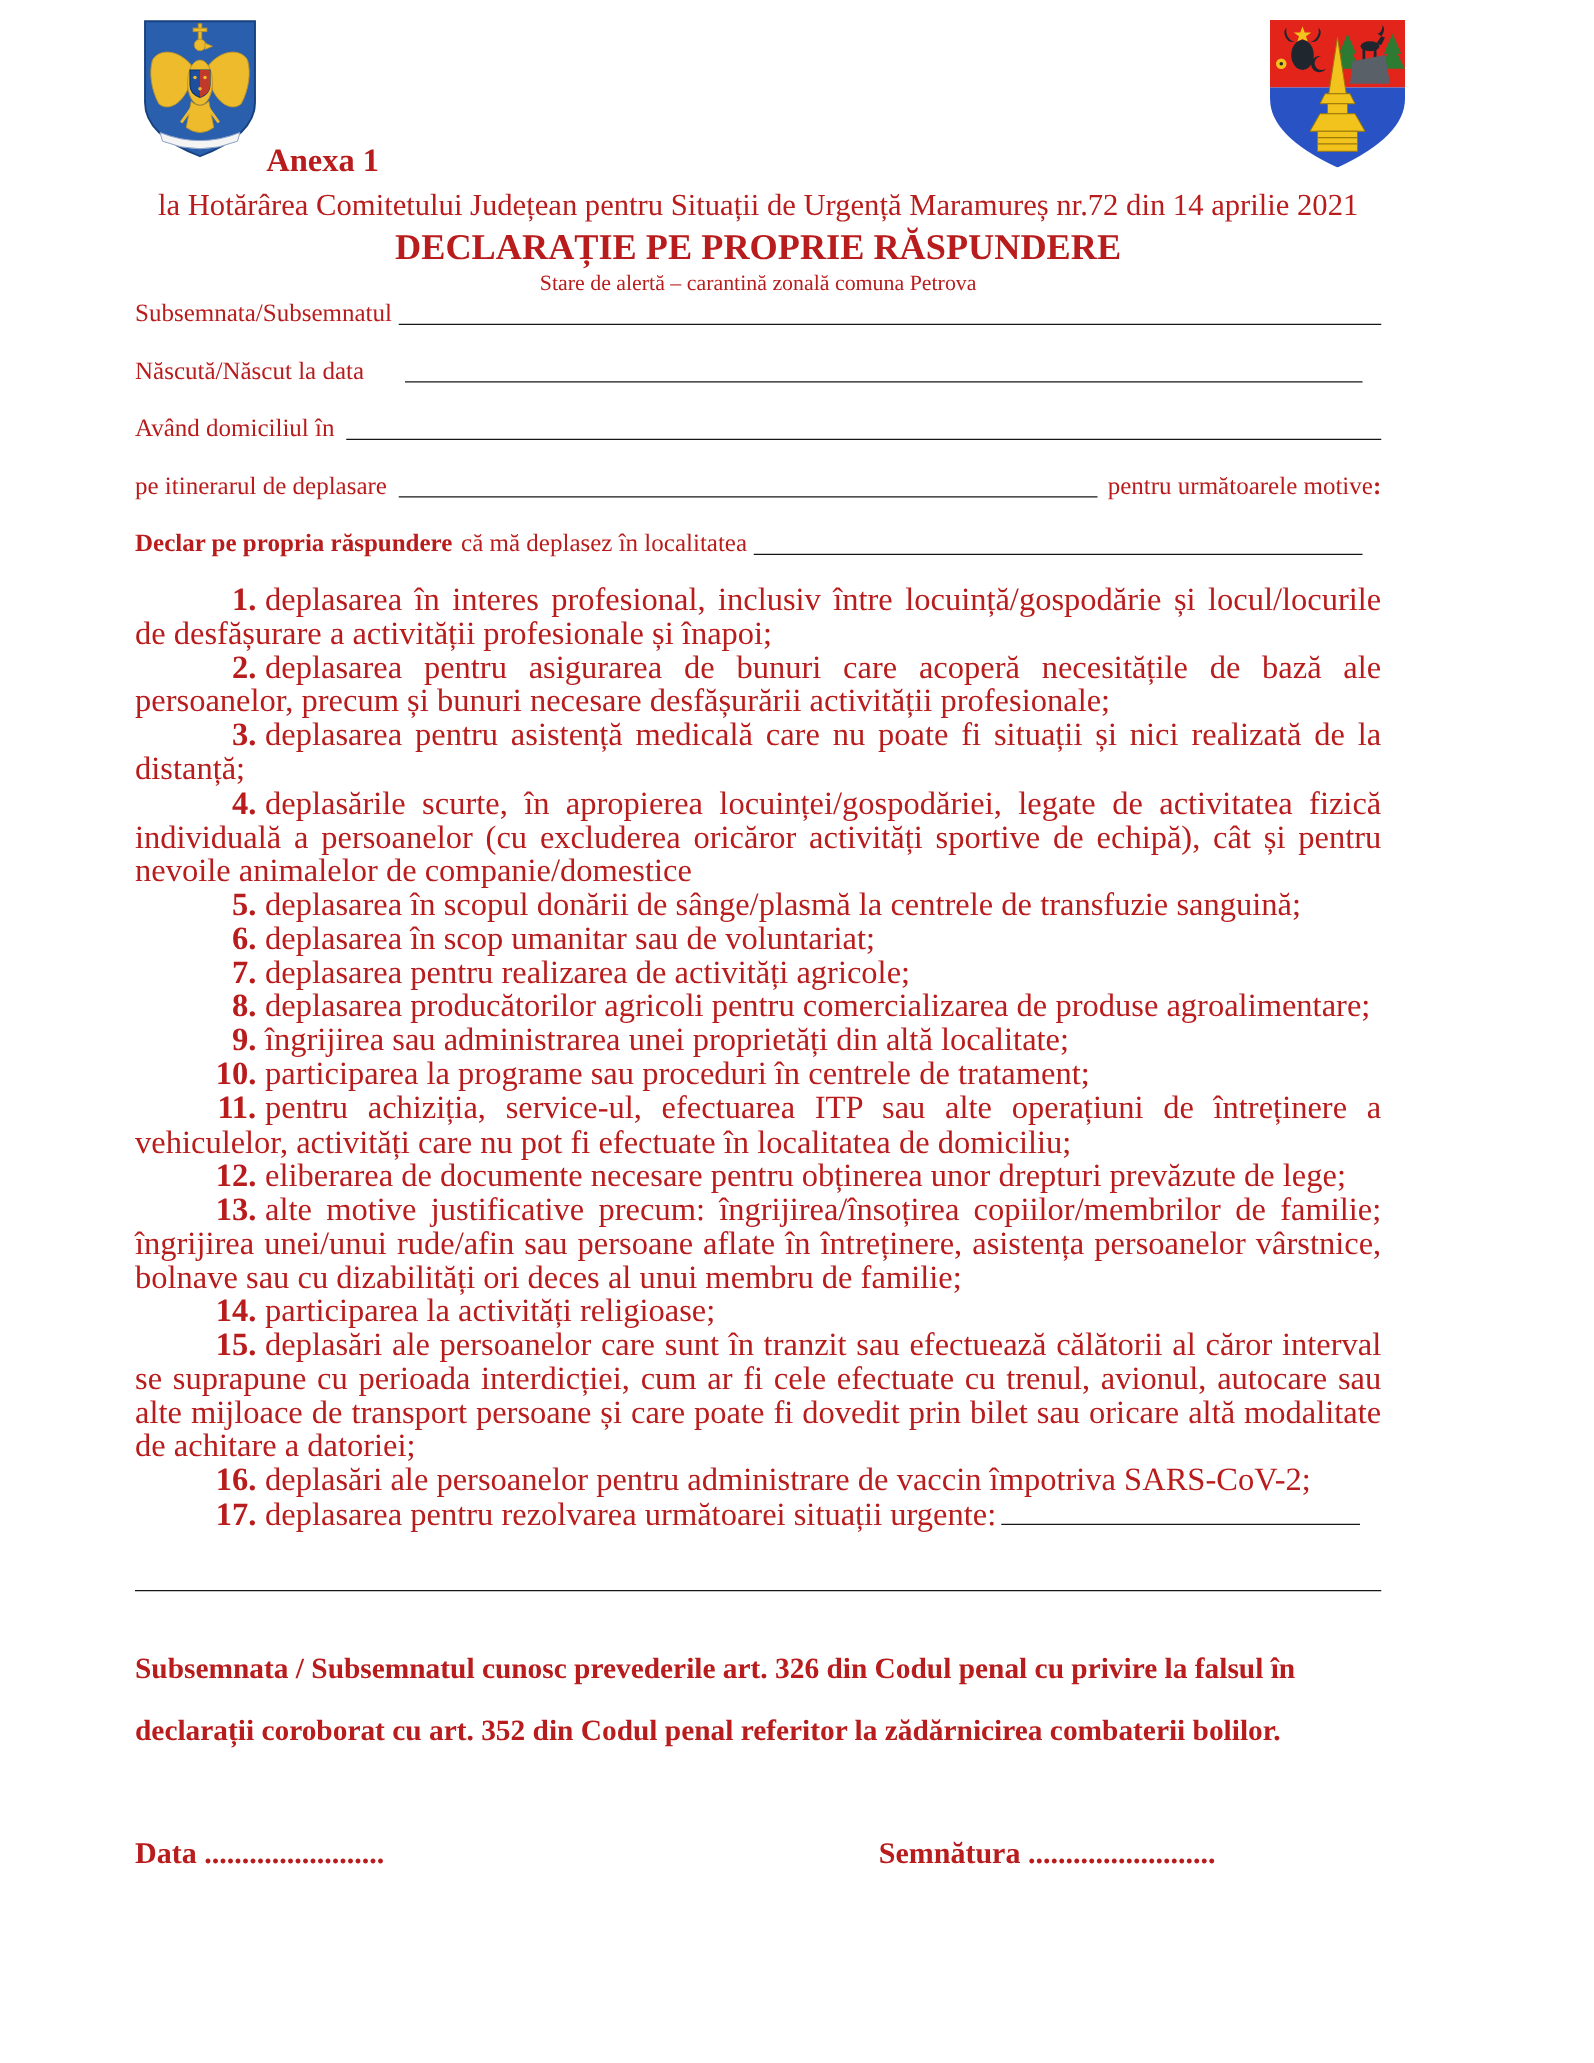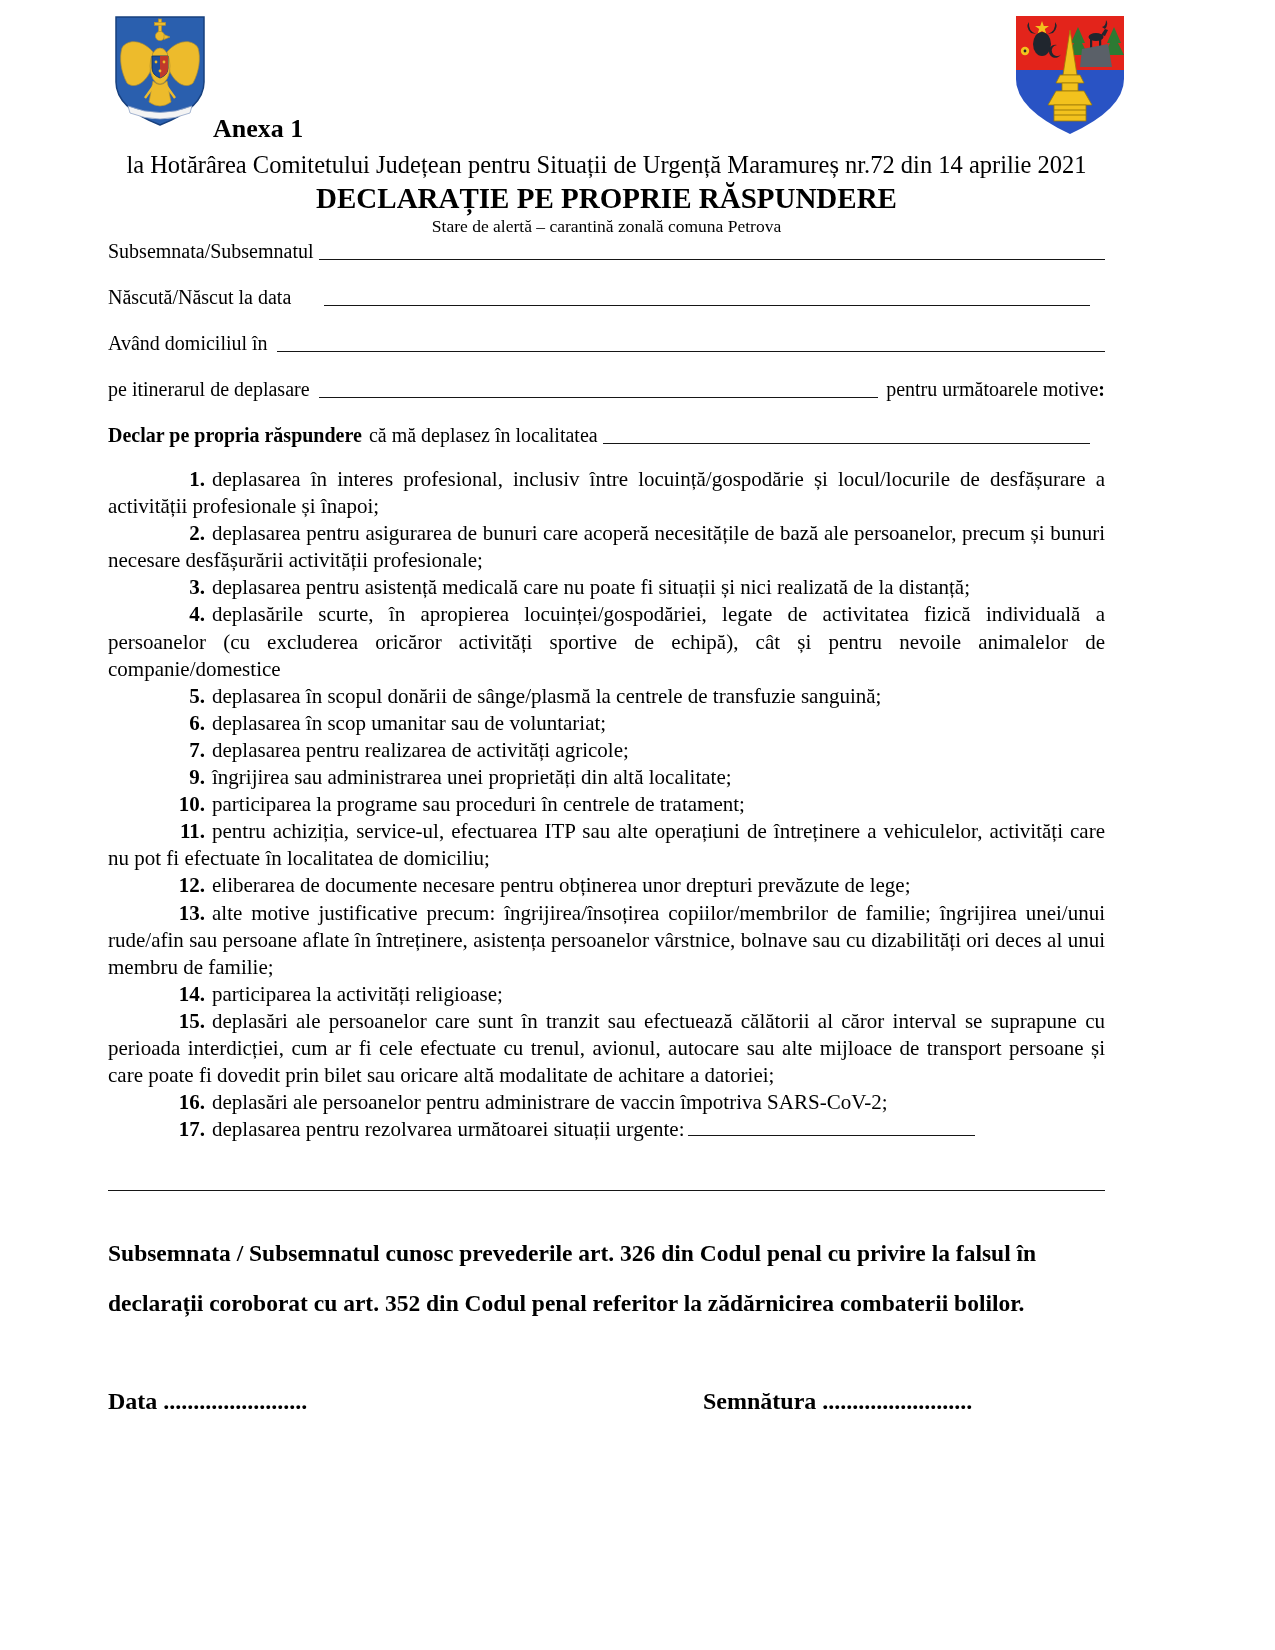--- a/index.html
+++ b/index.html
@@ -2,21 +2,21 @@
 <html><head>
 <meta charset="utf-8">
 <style>
   * { margin:0; padding:0; box-sizing:border-box; }
   html,body { background:#ffffff; }
   .page {
     width:1275px; height:1650px;
     background:#ffffff;
     position:relative;
     font-family:"Liberation Serif","DejaVu Serif",serif;
-    color:#000000;
+    color:#b91c1c;
     overflow:hidden;
   }
   .content { padding:14px 170px 0 108px; }
 
   
   .emblem { position:absolute; }
   .emblem-left  { left:112px; top:14px; width:96px;  height:114px; }
   .emblem-right { left:1012px; top:13px; width:116px; height:124px; }
 
   
@@ -28,21 +28,21 @@
   
   .fields { margin-top:1px; font-size:20px; }
   .field-line { display:flex; align-items:flex-end; height:26px; margin-bottom:20px; }
   .field-line .lbl { white-space:nowrap; }
   .fill { flex:1 1 auto; border-bottom:1.6px solid #161616; margin:0 0 3px 5px; min-width:40px; }
   .fill.short-gap { margin-left:9px; }
   .bold { font-weight:bold; }
   .suffix { white-space:nowrap; margin-left:8px; }
 
   
-  .reasons { margin-top:7px; font-size:21px; text-align:justify; }
+  .reasons { margin-top:7px; font-size:26px; text-align:justify; }
   .reason { line-height:27.1px; }
   .reason .num { display:inline-block; min-width:97px; text-align:right; font-weight:bold; margin-right:7px; }
   .blank-inline { display:inline-block; width:287px; border-bottom:1.6px solid #161616; height:18px; margin-left:4px; }
 
   
   .solo-rule { border-bottom:1.7px solid #161616; margin-top:47px; width:100%; }
 
   
   .legal { font-weight:bold; font-size:23.5px; line-height:50px; margin-top:37px; text-align:left; }
 
@@ -158,20 +158,21 @@
     </div>
 
     <div class="reasons">
       <p class="reason"><span class="num">1.</span><span>deplasarea în interes profesional, inclusiv între locuință/gospodărie și locul/locurile de desfășurare a activității profesionale și înapoi;</span></p>
       <p class="reason"><span class="num">2.</span><span>deplasarea pentru asigurarea de bunuri care acoperă necesitățile de bază ale persoanelor, precum și bunuri necesare desfășurării activității profesionale;</span></p>
       <p class="reason"><span class="num">3.</span><span>deplasarea pentru asistență medicală care nu poate fi situații și nici realizată de la distanță;</span></p>
       <p class="reason"><span class="num">4.</span><span>deplasările scurte, în apropierea locuinței/gospodăriei, legate de activitatea fizică individuală a persoanelor (cu excluderea oricăror activități sportive de echipă), cât și pentru nevoile animalelor de companie/domestice</span></p>
       <p class="reason"><span class="num">5.</span><span>deplasarea în scopul donării de sânge/plasmă la centrele de transfuzie sanguină;</span></p>
       <p class="reason"><span class="num">6.</span><span>deplasarea în scop umanitar sau de voluntariat;</span></p>
       <p class="reason"><span class="num">7.</span><span>deplasarea pentru realizarea de activități agricole;</span></p>
+      <p class="reason"><span class="num">8.</span><span>deplasarea producătorilor agricoli pentru comercializarea de produse agroalimentare;</span></p>
       <p class="reason"><span class="num">9.</span><span>îngrijirea sau administrarea unei proprietăți din altă localitate;</span></p>
       <p class="reason"><span class="num">10.</span><span>participarea la programe sau proceduri în centrele de tratament;</span></p>
       <p class="reason"><span class="num">11.</span><span>pentru achiziția, service-ul, efectuarea ITP sau alte operațiuni de întreținere a vehiculelor, activități care nu pot fi efectuate în localitatea de domiciliu;</span></p>
       <p class="reason"><span class="num">12.</span><span>eliberarea de documente necesare pentru obținerea unor drepturi prevăzute de lege;</span></p>
       <p class="reason"><span class="num">13.</span><span>alte motive justificative precum: îngrijirea/însoțirea copiilor/membrilor de familie; îngrijirea unei/unui rude/afin sau persoane aflate în întreținere, asistența persoanelor vârstnice, bolnave sau cu dizabilități ori deces al unui membru de familie;</span></p>
       <p class="reason"><span class="num">14.</span><span>participarea la activități religioase;</span></p>
       <p class="reason"><span class="num">15.</span><span>deplasări ale persoanelor care sunt în tranzit sau efectuează călătorii al căror interval se suprapune cu perioada interdicției, cum ar fi cele efectuate cu trenul, avionul, autocare sau alte mijloace de transport persoane și care poate fi dovedit prin bilet sau oricare altă modalitate de achitare a datoriei;</span></p>
       <p class="reason"><span class="num">16.</span><span>deplasări ale persoanelor pentru administrare de vaccin împotriva SARS-CoV-2;</span></p>
       <p class="reason"><span class="num">17.</span><span>deplasarea pentru rezolvarea următoarei situații urgente:</span><span class="blank-inline"></span></p>
     </div>

